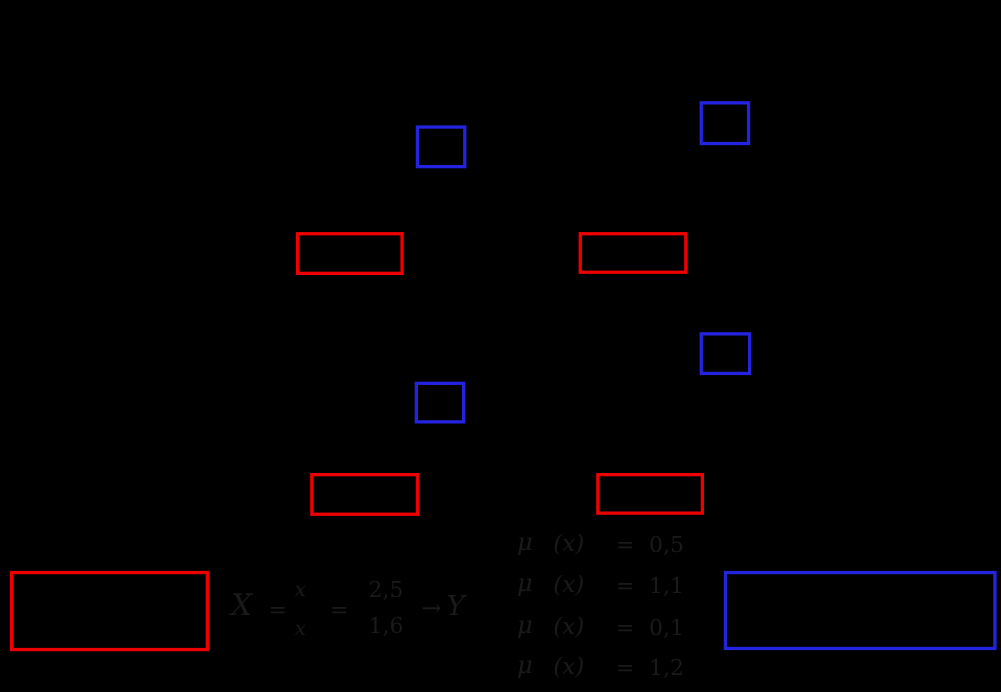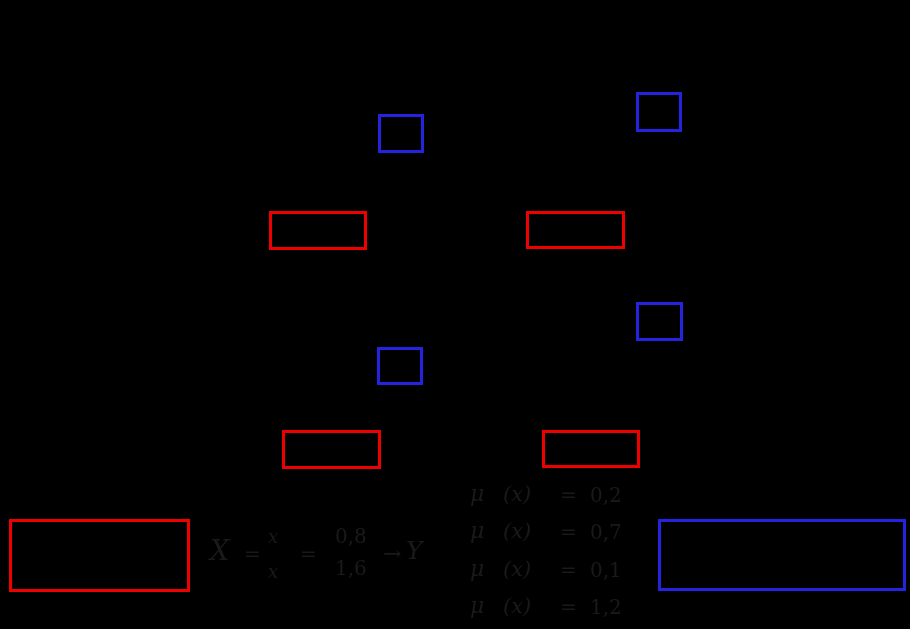--- a/index.html
+++ b/index.html
@@ -50,36 +50,36 @@
   <div class="node red" style="left:282px; top:430px; width:99px; height:39px;"></div>
   <div class="node red" style="left:542px; top:430px; width:98px; height:38px;"></div>
   <div class="node red" style="left:9px;   top:519px; width:181px; height:73px;"></div>
   <div class="node blue" style="left:658px; top:519px; width:248px; height:72px;"></div>
 
   <span class="m it" style="left:210px; top:537px; font-size:27px;">X</span>
   <span class="m" style="left:244px; top:544px; font-size:20px;">=</span>
   <span class="m it" style="left:268px; top:528px; font-size:18px;">x</span>
   <span class="m it" style="left:268px; top:563px; font-size:18px;">x</span>
   <span class="m" style="left:300px; top:544px; font-size:20px;">=</span>
-  <span class="m" style="left:335px; top:526px; font-size:20px;">0,8</span>
+  <span class="m" style="left:335px; top:526px; font-size:20px;">2,5</span>
   <span class="m" style="left:335px; top:558px; font-size:20px;">1,6</span>
   <span class="m" style="left:383px; top:543px; font-size:22px;">→</span>
   <span class="m it" style="left:406px; top:538px; font-size:25px;">Y</span>
 
   <div class="m mu-row" style="top:483px;">
     <span class="sym">μ</span>
     <span class="arg">(x)</span>
     <span class="eq">=</span>
-    <span class="val">0,2</span>
+    <span class="val">0,5</span>
   </div>
   <div class="m mu-row" style="top:520px;">
     <span class="sym">μ</span>
     <span class="arg">(x)</span>
     <span class="eq">=</span>
-    <span class="val">0,7</span>
+    <span class="val">1,1</span>
   </div>
   <div class="m mu-row" style="top:558px;">
     <span class="sym">μ</span>
     <span class="arg">(x)</span>
     <span class="eq">=</span>
     <span class="val">0,1</span>
   </div>
   <div class="m mu-row" style="top:595px;">
     <span class="sym">μ</span>
     <span class="arg">(x)</span>

